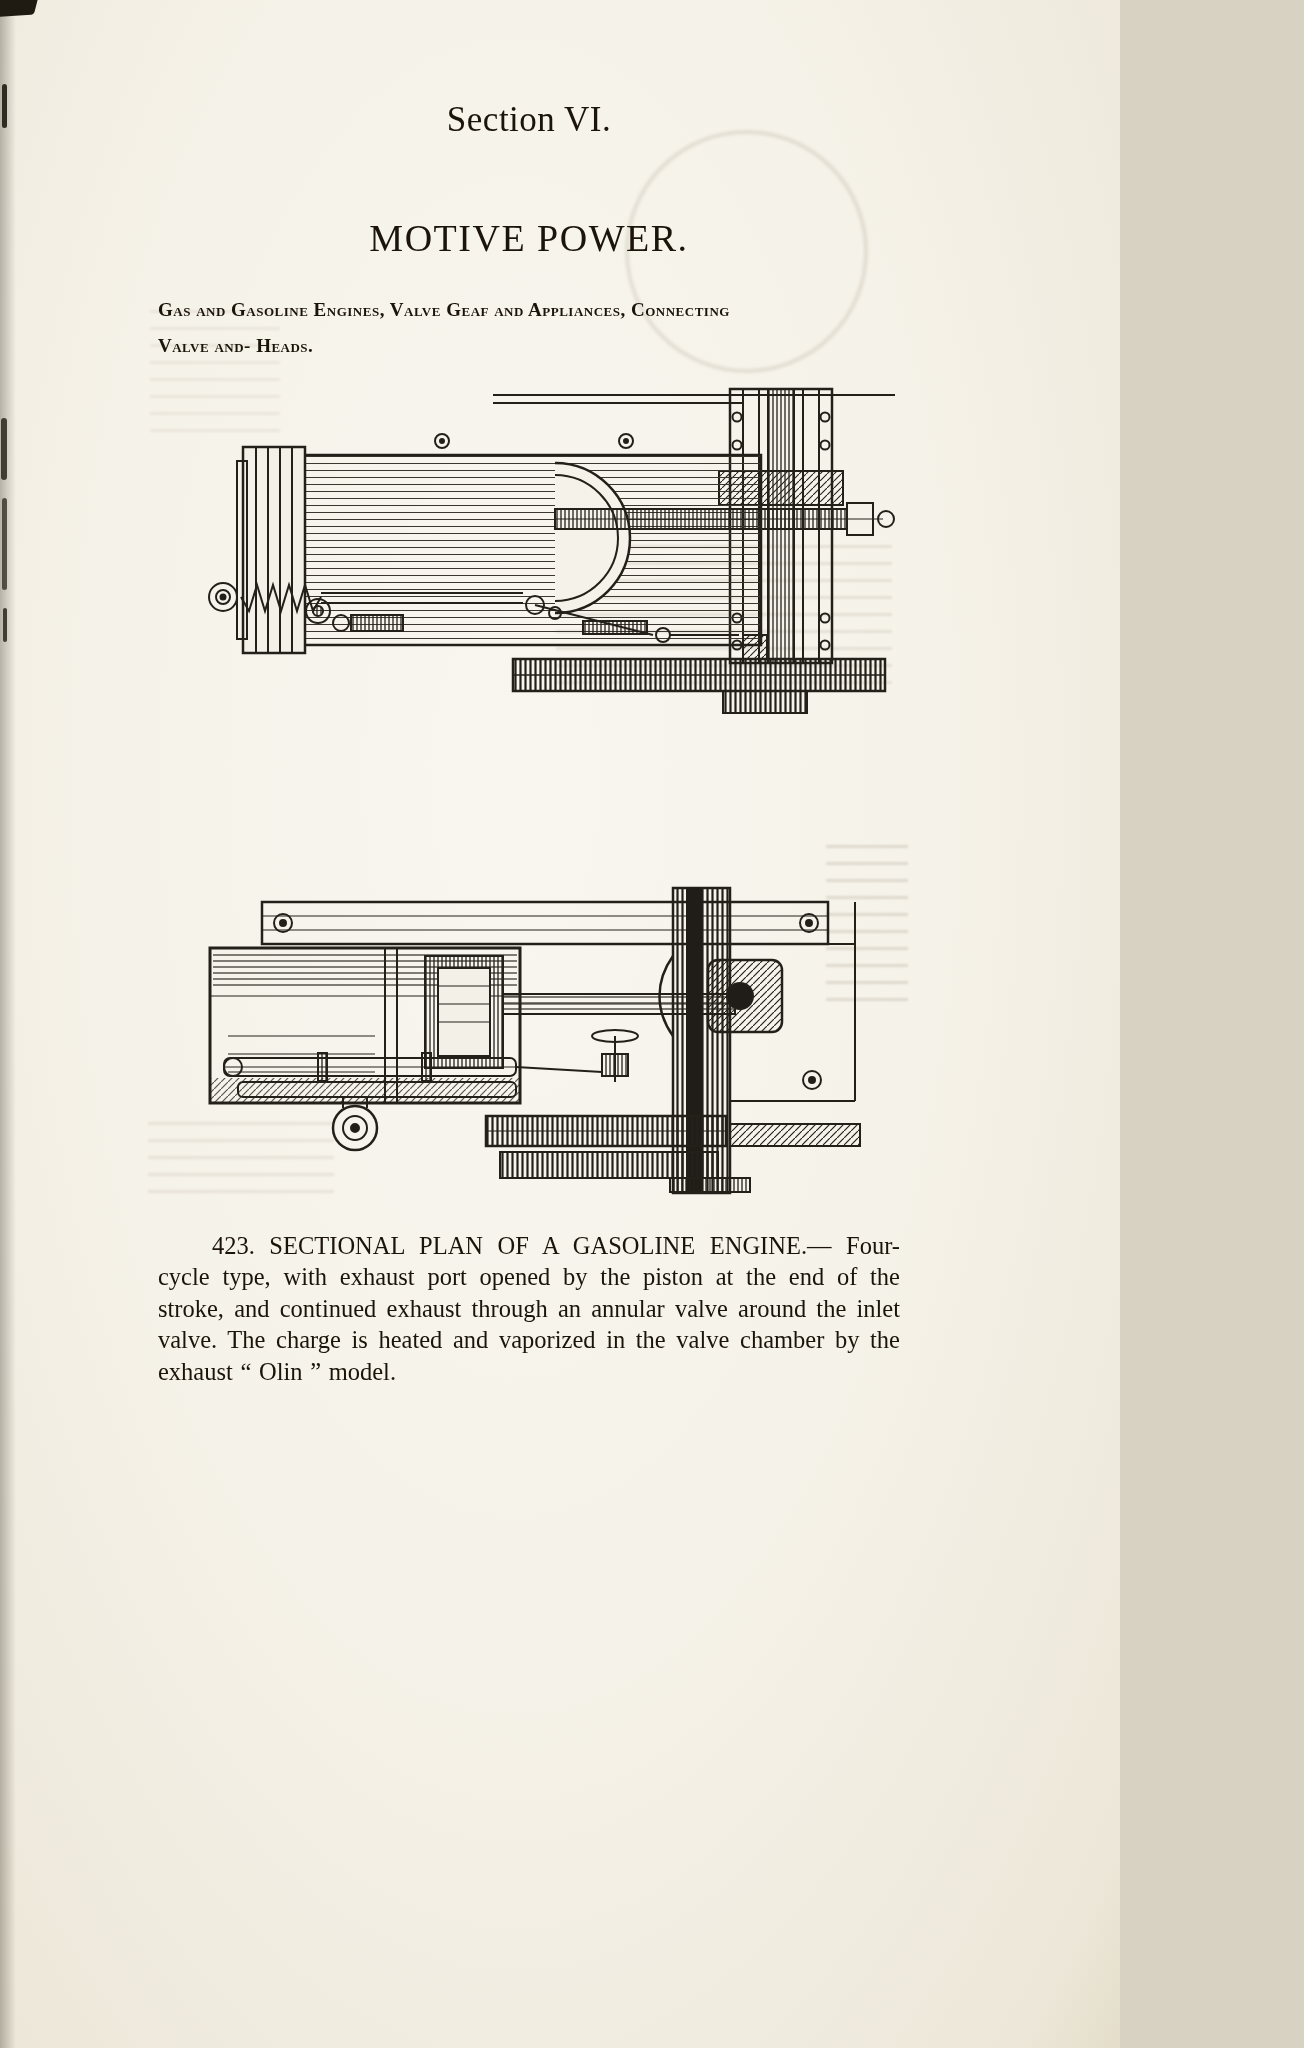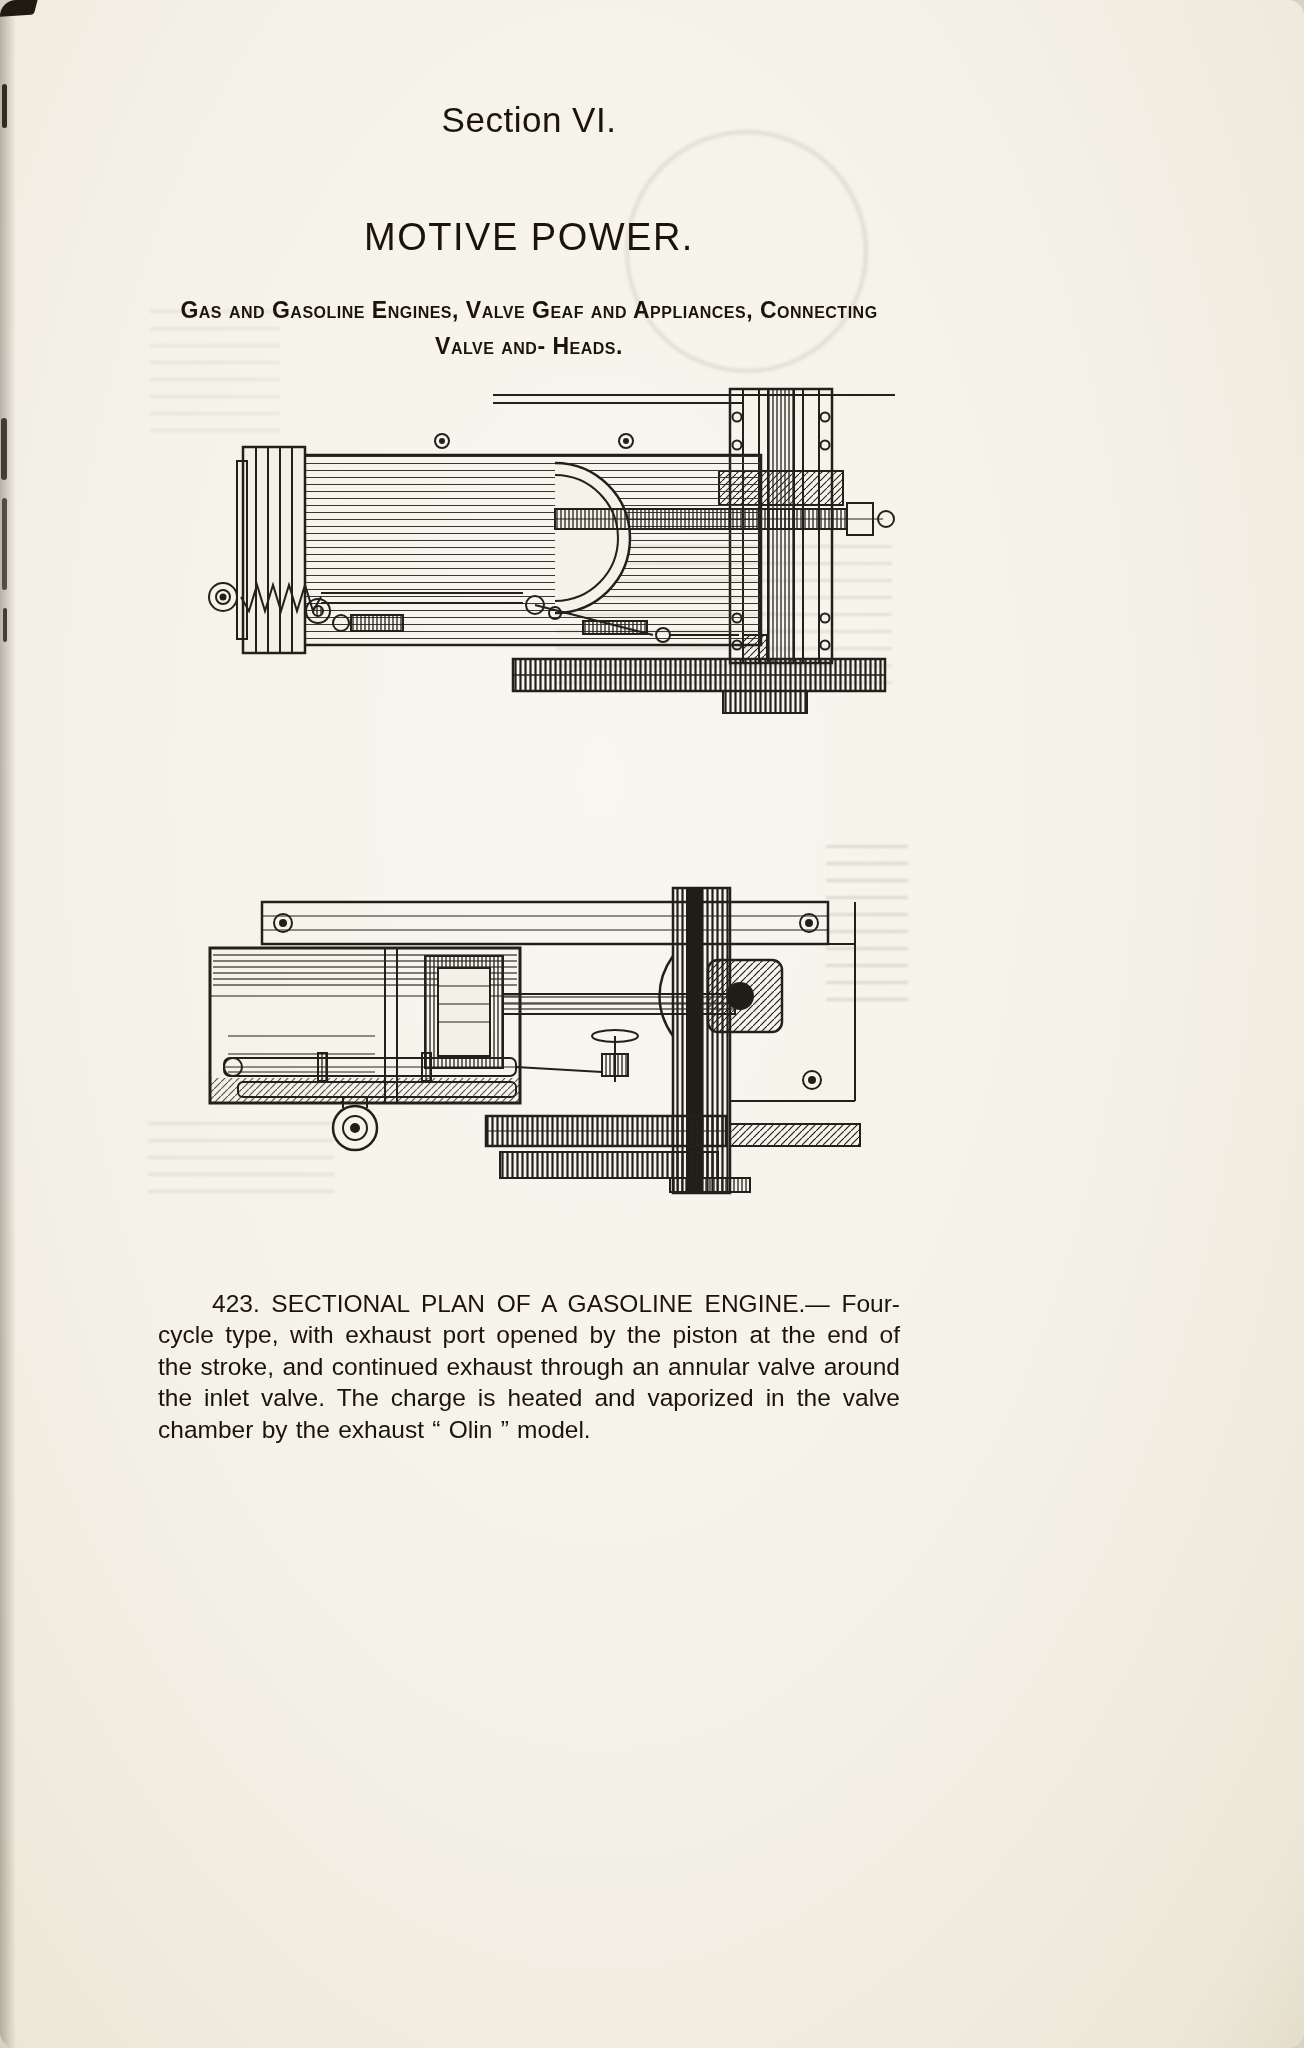--- a/index.html
+++ b/index.html
@@ -1,19 +1,19 @@
 <!DOCTYPE html>
 <html><head>
 <meta charset="utf-8">
 <style>
   html,body { margin:0; padding:0; background:#d8d2c2; }
   .page {
-    position:relative; width:1304px; height:2048px; overflow:hidden;
+    position:relative; width:1120px; height:2048px; overflow:hidden;
     background: radial-gradient(ellipse at 46% 38%, #f8f6ef 0%, #f5f2e9 50%, #ece7d8 92%, #e4ddca 100%);
-    font-family:Liberation Sans, sans-serif; color:#1b140b;border-radius:16px;
+    font-family:Liberation Serif, serif; color:#1b140b;
   }
   .binding-shadow { position:absolute; left:0; top:0; width:16px; height:100%;
     background:linear-gradient(90deg, rgba(45,38,26,.30), rgba(45,38,26,0)); }
   .mark { position:absolute; background:#201b12; border-radius:3px; }
   .mark.m1 { left:-6px; top:-4px; width:42px; height:20px; transform:skew(-18deg) rotate(-4deg); }
   .mark.m2 { left:2px; top:84px;  width:5px; height:44px; opacity:.9; }
   .mark.m3 { left:1px; top:418px; width:6px; height:62px; opacity:.8; }
   .mark.m4 { left:2px; top:498px; width:5px; height:92px; opacity:.7; }
   .mark.m5 { left:3px; top:608px; width:4px; height:34px; opacity:.8; }
   .ghost { position:absolute; opacity:.12; filter:blur(1.2px); pointer-events:none;
@@ -23,29 +23,29 @@
   .ghost.g3 { left:148px; top:1122px; width:186px; height:84px; opacity:.10; }
   .ghost.g4 { left:150px; top:310px; width:130px; height:130px; opacity:.08; }
   .ghost-circle { position:absolute; left:625px; top:130px; width:235px; height:235px;
     border:4px solid rgba(110,98,70,.14); border-radius:50%; filter:blur(1.5px); pointer-events:none; }
   .content { position:absolute; left:158px; top:0; width:742px; height:2048px; }
   .section-heading { position:absolute; top:100px; left:0; width:100%;
     text-align:center; font-size:35px; font-weight:400; letter-spacing:.5px; }
   .page-title { position:absolute; top:216px; left:0; width:100%;
     text-align:center; font-size:38px; font-weight:400; letter-spacing:1.5px; }
   .subtitle { position:absolute; top:292px; left:0; width:100%;
-    text-align:center; font-variant:small-caps; font-weight:700;
-    font-size:23px; letter-spacing:.5px; line-height:36px; }
+    font-variant:small-caps; font-weight:700;
+    font-size:19px; letter-spacing:.5px; line-height:36px; }
   .figure { position:absolute; }
   .fig1 { top:383px; left:25px; }
   .fig2 { top:886px; left:42px; }
   .caption { position:absolute; left:0; width:742px; font-size:24.5px;
     line-height:31.5px; text-align:justify; text-indent:54px; word-spacing:1.5px; }
   .caption-422 { top:742px; }
-  .caption-423 { top:1263px; }
+  .caption-423 { top:1205px; }
 </style>
 </head>
 <body>
 
 <div class="page">
 
   <div class="binding-shadow"></div>
   <div class="mark m1"></div>
   <div class="mark m2"></div>
   <div class="mark m3"></div>

